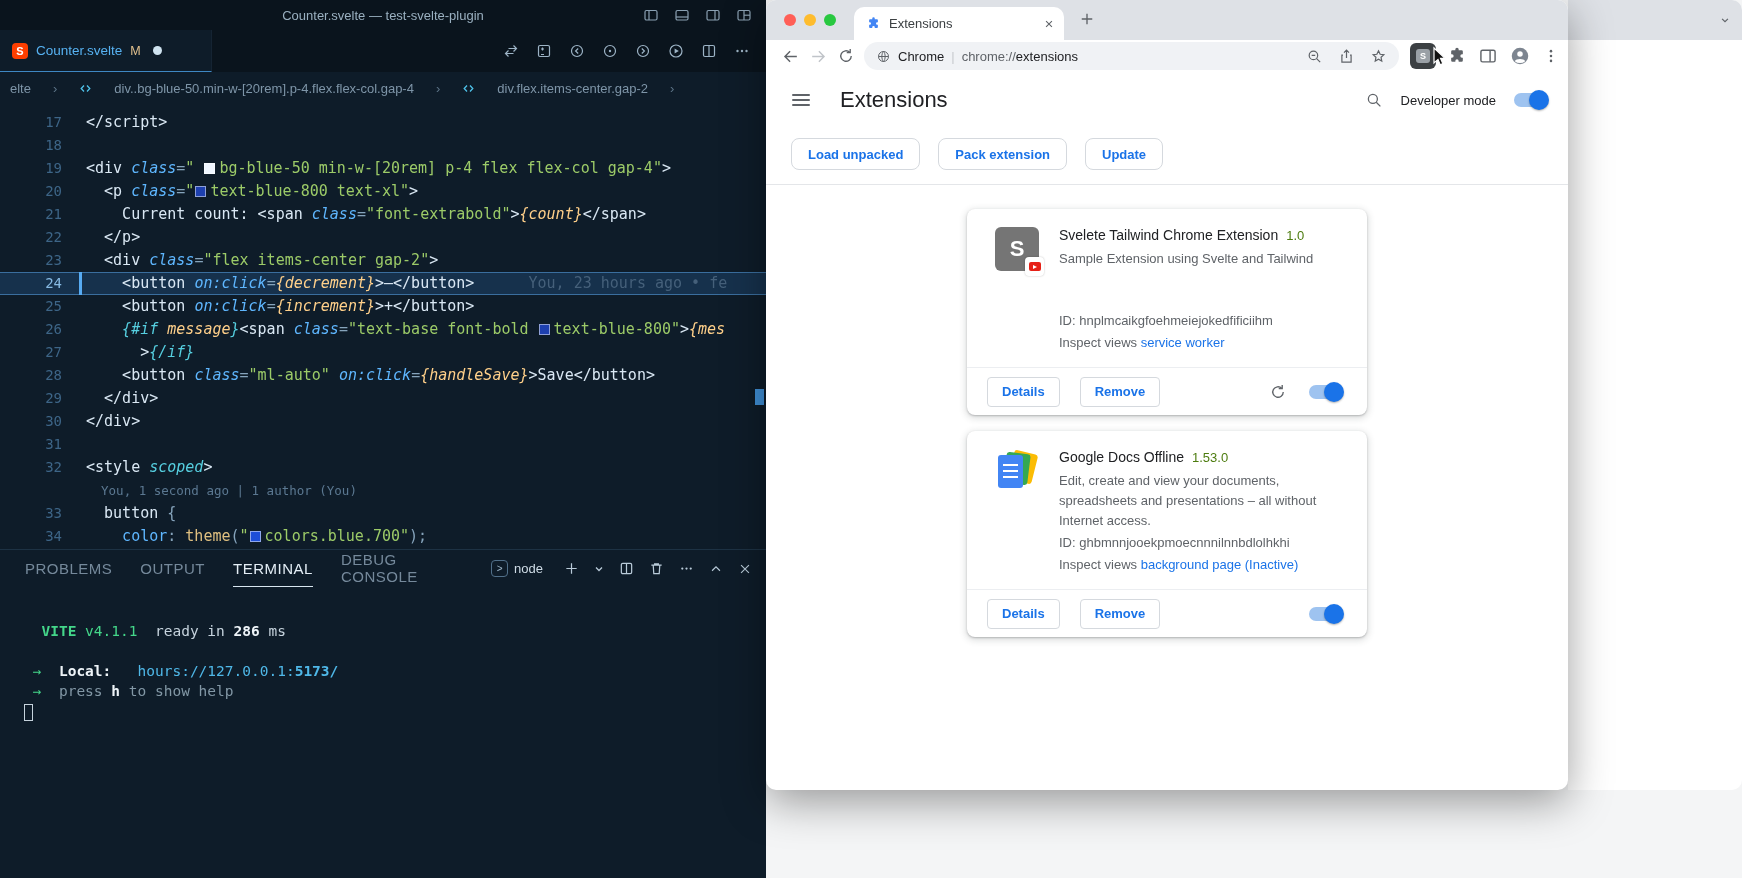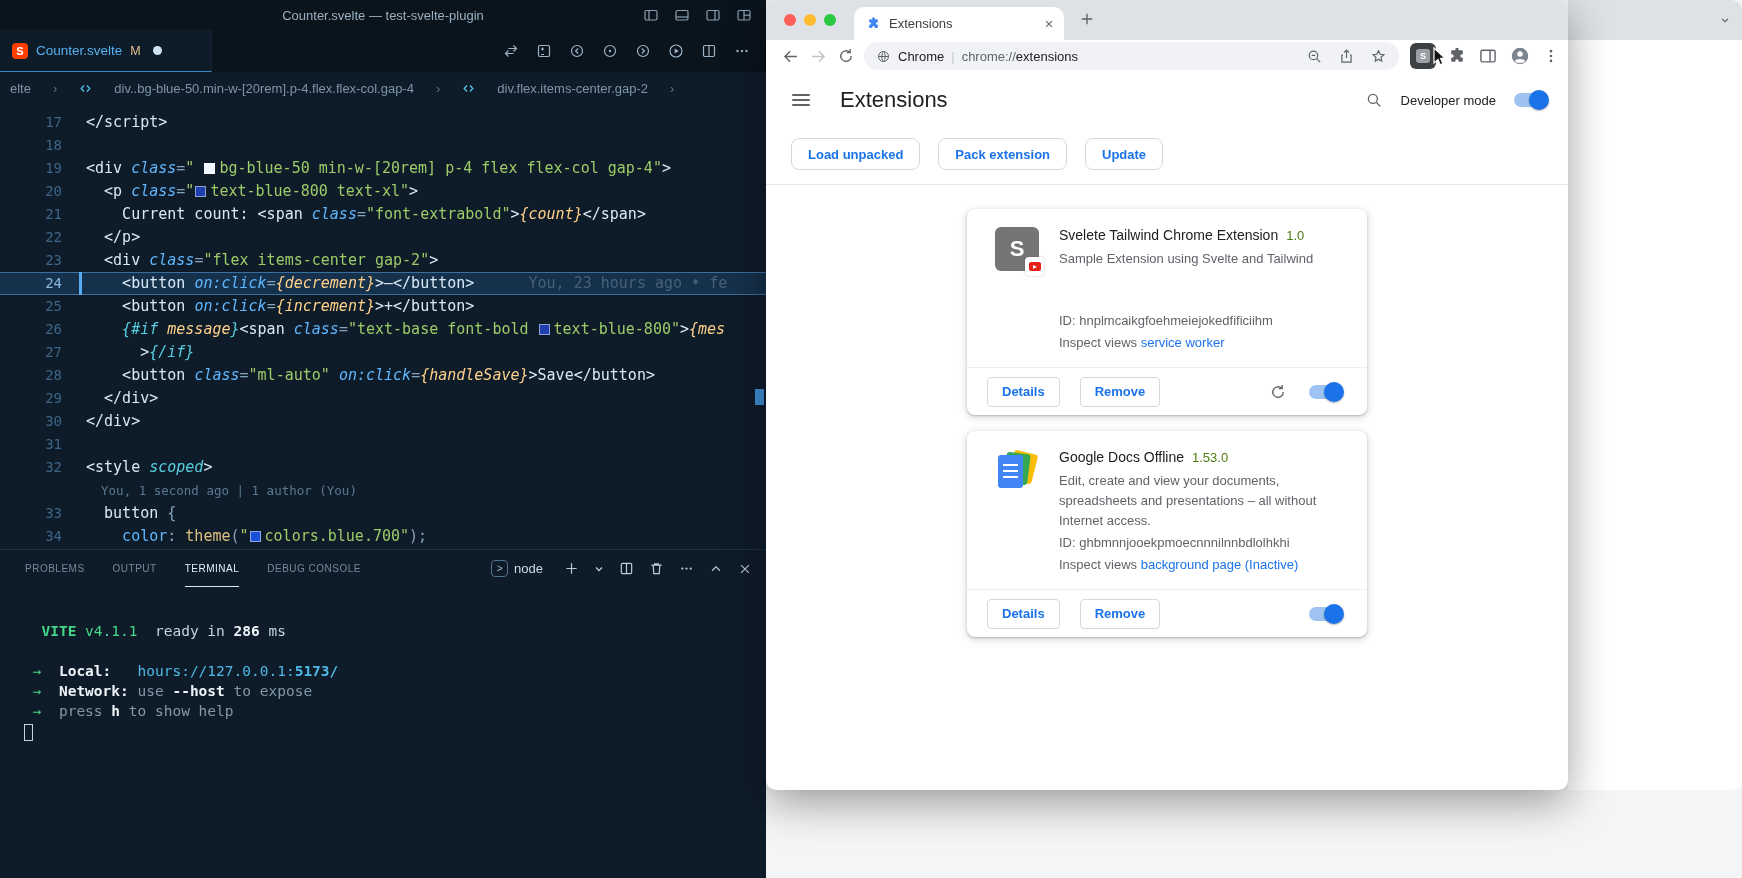--- a/index.html
+++ b/index.html
@@ -37,21 +37,21 @@
   .s-blame{color:#45607a}
   .s-lens{color:#5b7891}
   .s-prop{color:#5fb7ff}
   .s-fn{color:#e0c080}
   .sw { display:inline-block; width:11px; height:11px; margin:0 4px 0 1px; vertical-align:-1px; border:1px solid rgba(255,255,255,.5); }
   .overview { position:absolute; right:0; top:0; bottom:0; width:14px; }
   .ov-mark { position:absolute; right:2px; top:64%; width:9px; height:16px; background:#3f8fd6; }
 
   .vs-panel { position:absolute; left:0; right:0; top:549px; bottom:0; border-top:1px solid #1d3244; background:#0e1c29; }
   .panel-head { height:37px; display:flex; align-items:center; padding:0 14px 0 25px; }
-  .ptab { font-size:10px; letter-spacing:.5px; color:#75899b; margin-right:28px; height:37px; display:flex; align-items:center; border-bottom:1px solid transparent; cursor:pointer; }
+  .ptab { font-size:15px; letter-spacing:.5px; color:#75899b; margin-right:28px; height:37px; display:flex; align-items:center; border-bottom:1px solid transparent; cursor:pointer; }
   .ptab.active { color:#e4eef6; border-bottom-color:#d8e6f0; }
   .panel-icons { margin-left:auto; display:flex; align-items:center; gap:15px; color:#b9cbd9; }
   .node-chip { display:flex; align-items:center; gap:6px; font-size:13px; color:#cfdce6; margin-right:6px; cursor:pointer; }
   .node-box { width:17px; height:17px; border:1px solid #51708a; border-radius:4px; font-size:10px; display:flex; align-items:center; justify-content:center; color:#9fb9cc; }
   .terminal { padding:14px 0 0 24px; font-family:"DejaVu Sans Mono", monospace; font-size:14.5px; }
   .tl { height:20px; line-height:20px; white-space:pre; }
   .t-vgb{color:#44d78a;font-weight:bold} .t-vg{color:#44d78a}
   .t-t{color:#c6d3dd} .t-tb{color:#eef4f8;font-weight:bold}
   .t-cy{color:#4fb8e8} .t-cyb{color:#4fb8e8;font-weight:bold}
   .t-dim{color:#8297a5}
@@ -312,21 +312,20 @@
               </svg>
             </span>
         </div>
       </div>
       <div class="terminal">
         <div id="term-lines">
             <div class="tl"></div>
             <div class="tl"><span class="t-vgb">  VITE</span><span class="t-vg"> v4.1.1</span><span class="t-t">  ready in </span><span class="t-tb">286</span><span class="t-t"> ms</span></div>
             <div class="tl"></div>
             <div class="tl"><span class="t-vg"> →  </span><span class="t-tb">Local:</span><span class="t-t">   </span><span class="t-cy">hours://127.0.0.1:</span><span class="t-cyb">5173/</span></div>
-            <div class="tl"><span class="t-vg"> →  </span><span class="t-tb">Network:</span><span class="t-dim"> use </span><span class="t-tb">--host</span><span class="t-dim"> to expose</span></div>
             <div class="tl"><span class="t-vg"> →  </span><span class="t-dim">press </span><span class="t-tb">h</span><span class="t-dim"> to show help</span></div>
           </div>
         <div class="tl"><span class="cursor"></span></div>
       </div>
     </div>
   </div>
 
   <div class="back-window">
     <div class="back-strip">
       <span>

